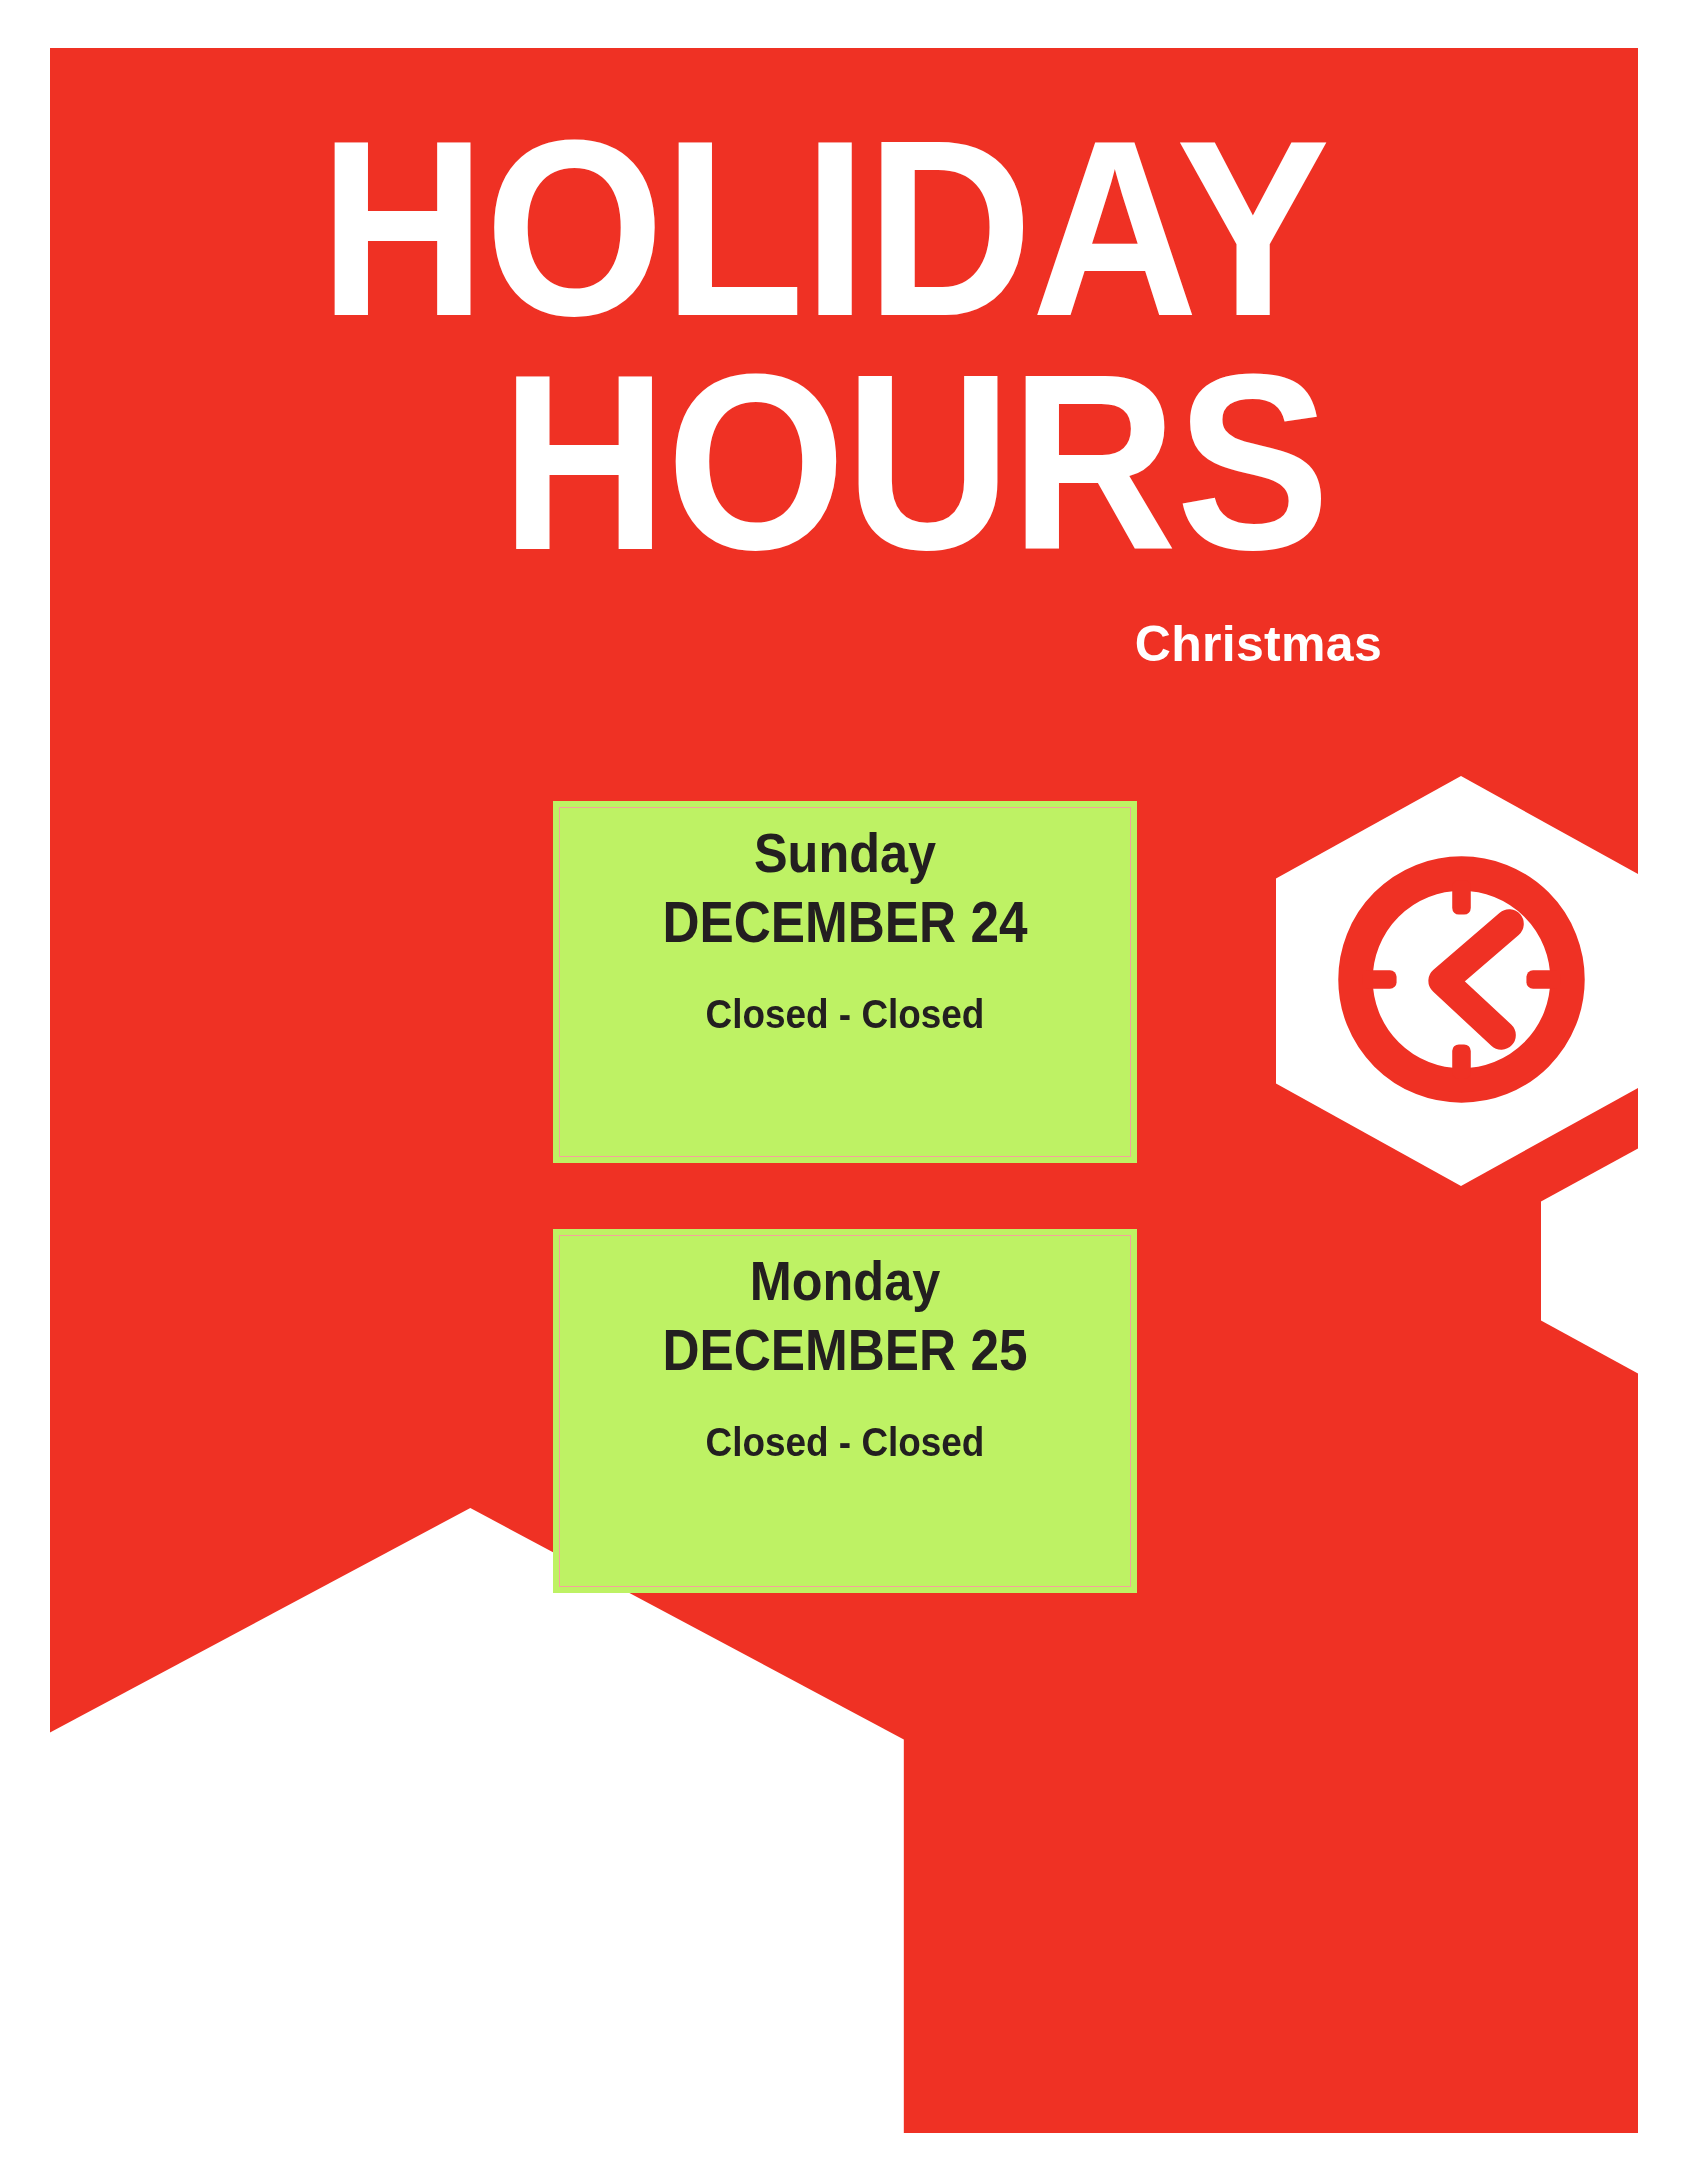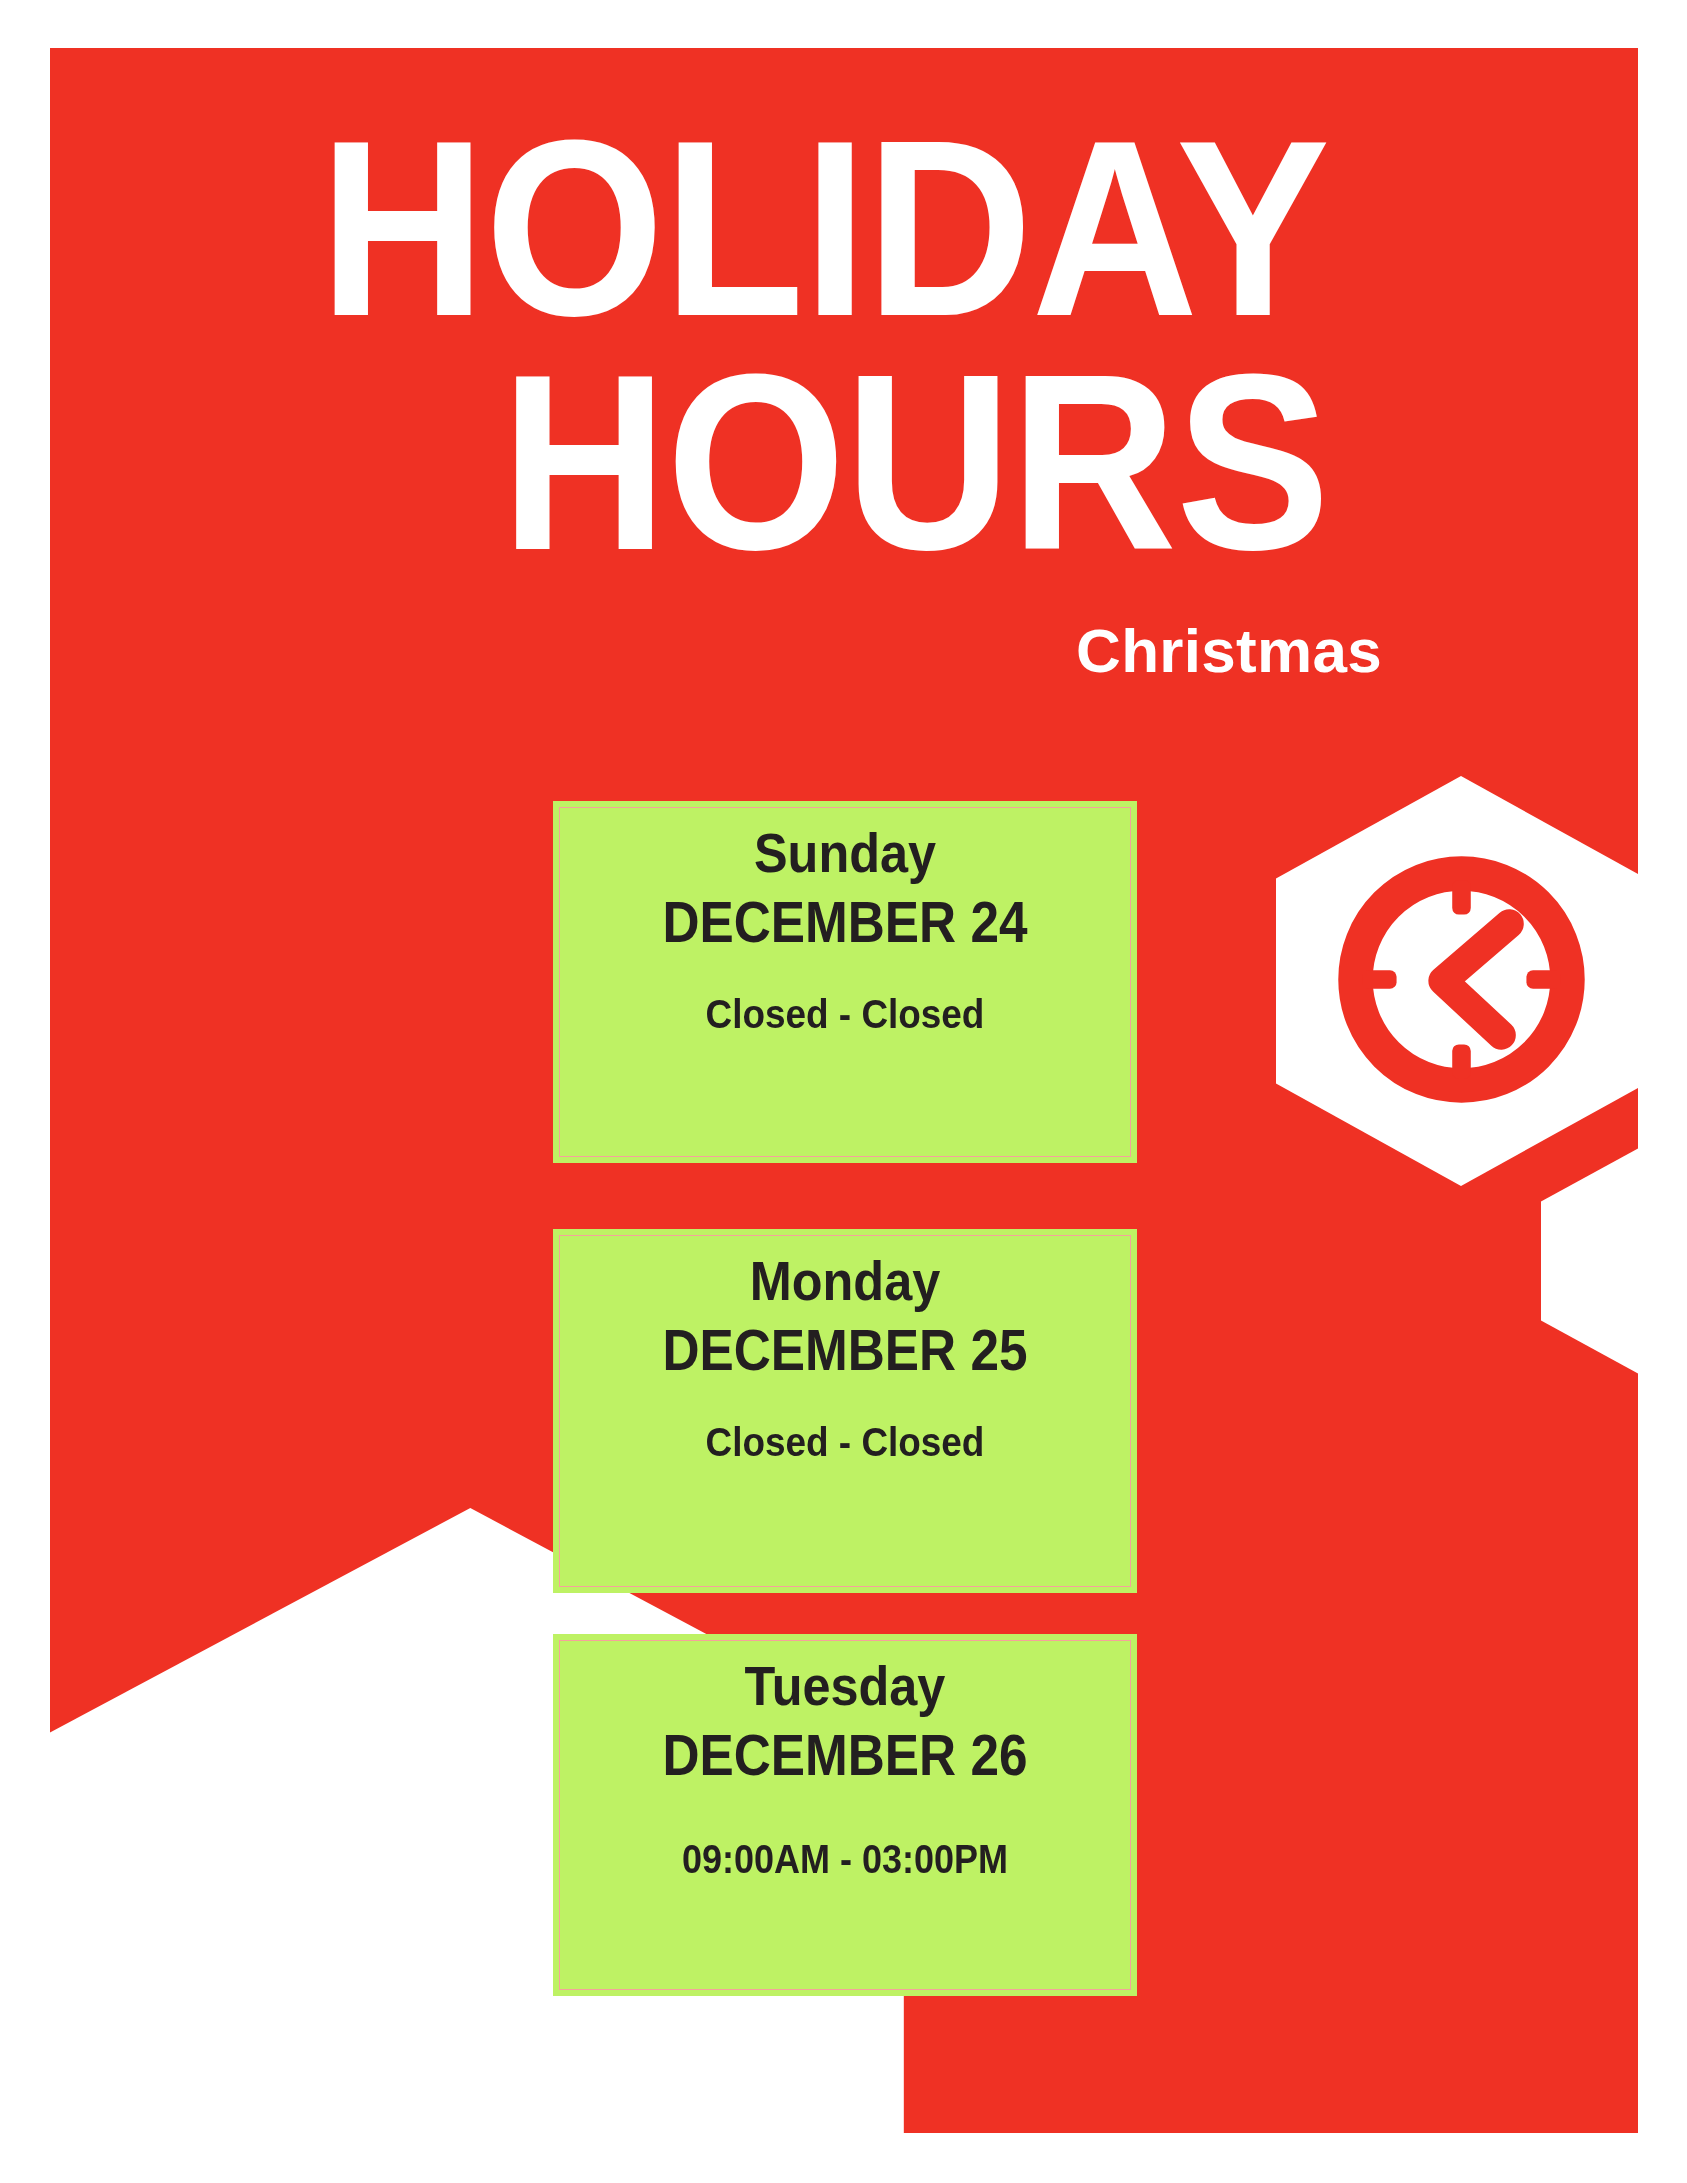--- a/index.html
+++ b/index.html
@@ -95,21 +95,21 @@
     transform: scaleX(0.92);
     transform-origin: center center;
   }
   #title-l1 { margin-top: 58px; }
   #title-l2 { margin-top: -12px; }
 
   .subtitle {
     margin-top: 29px;
     font-family: "Liberation Sans", sans-serif;
     font-weight: bold;
-    font-size: 62px;
+    font-size: 50px;
     letter-spacing: 0.3px;
   }
 
   
   .cards {
     position: absolute;
     left: 503px;
     top: 753px;
     width: 584px;
   }
@@ -202,22 +202,17 @@
         <div class="day-date">DECEMBER 24</div>
         <div class="day-hours">Closed - Closed</div>
       </div>
 
       <div class="day-card" id="card-1">
         <div class="day-name">Monday</div>
         <div class="day-date">DECEMBER 25</div>
         <div class="day-hours">Closed - Closed</div>
       </div>
 
-      <div class="day-card" id="card-2">
-        <div class="day-name">Tuesday</div>
-        <div class="day-date">DECEMBER 26</div>
-        <div class="day-hours">09:00AM - 03:00PM</div>
-      </div>
 
     </div>
   </div>
 </div>
 
 
 </body></html>

